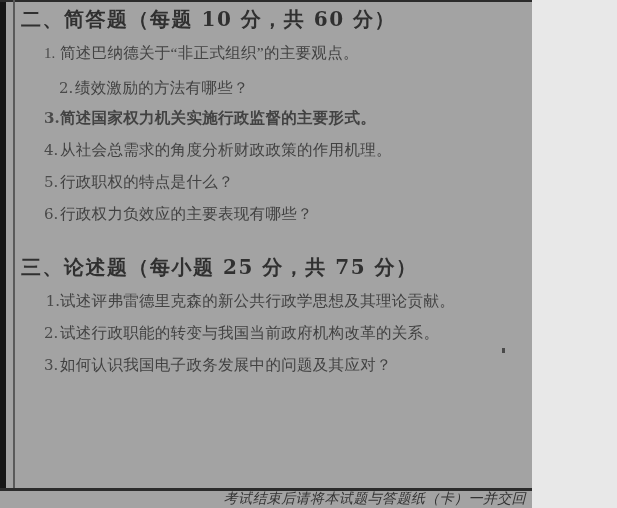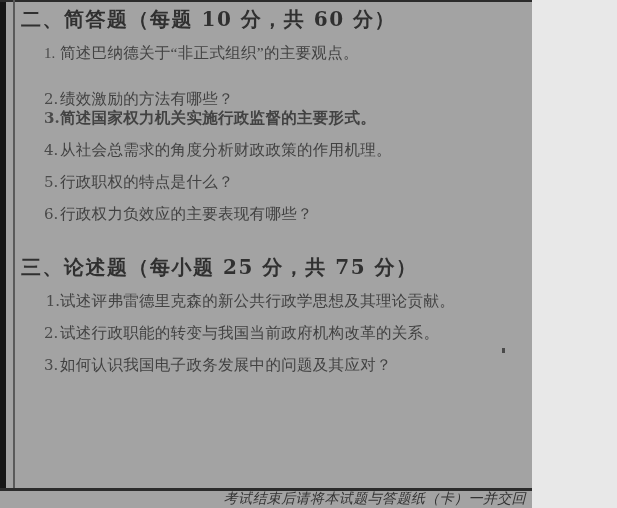--- a/index.html
+++ b/index.html
@@ -28,21 +28,21 @@
   .heading-2 { top: 8px; }
   .heading-3 { top: 256px; }
 
   .q {
     position: absolute; left: 44px;
     font-size: 15.5px; line-height: 1.15;
     color: #424242; letter-spacing: 0.3px; white-space: nowrap;
   }
   .q .num { display: inline-block; width: 16px; font-size: 15px; color: #4a4a4a; letter-spacing: 0; }
 
-  .s2-i0 { top: 44px; font-family: Liberation Serif, serif; }  .s2-i1 { top: 91px; }  .s2-i2 { top: 109px; font-weight: bold; }
+  .s2-i0 { top: 44px; font-family: Liberation Serif, serif; }  .s2-i1 { top: 80px; margin-left: 15px; }  .s2-i2 { top: 109px; font-weight: bold; }
   .s2-i3 { top: 142px; } .s2-i4 { top: 174px; } .s2-i5 { top: 206px; }
   .s3-i0 { top: 293px; text-align: right; } .s3-i1 { top: 325px; } .s3-i2 { top: 357px; }
 
   .footer-note {
     position: absolute; top: 491px; right: 6px;
     font-style: italic; font-size: 14px; line-height: 1.1;
     color: #333; letter-spacing: 0.4px; white-space: nowrap;
   }
 </style>
 </head>

